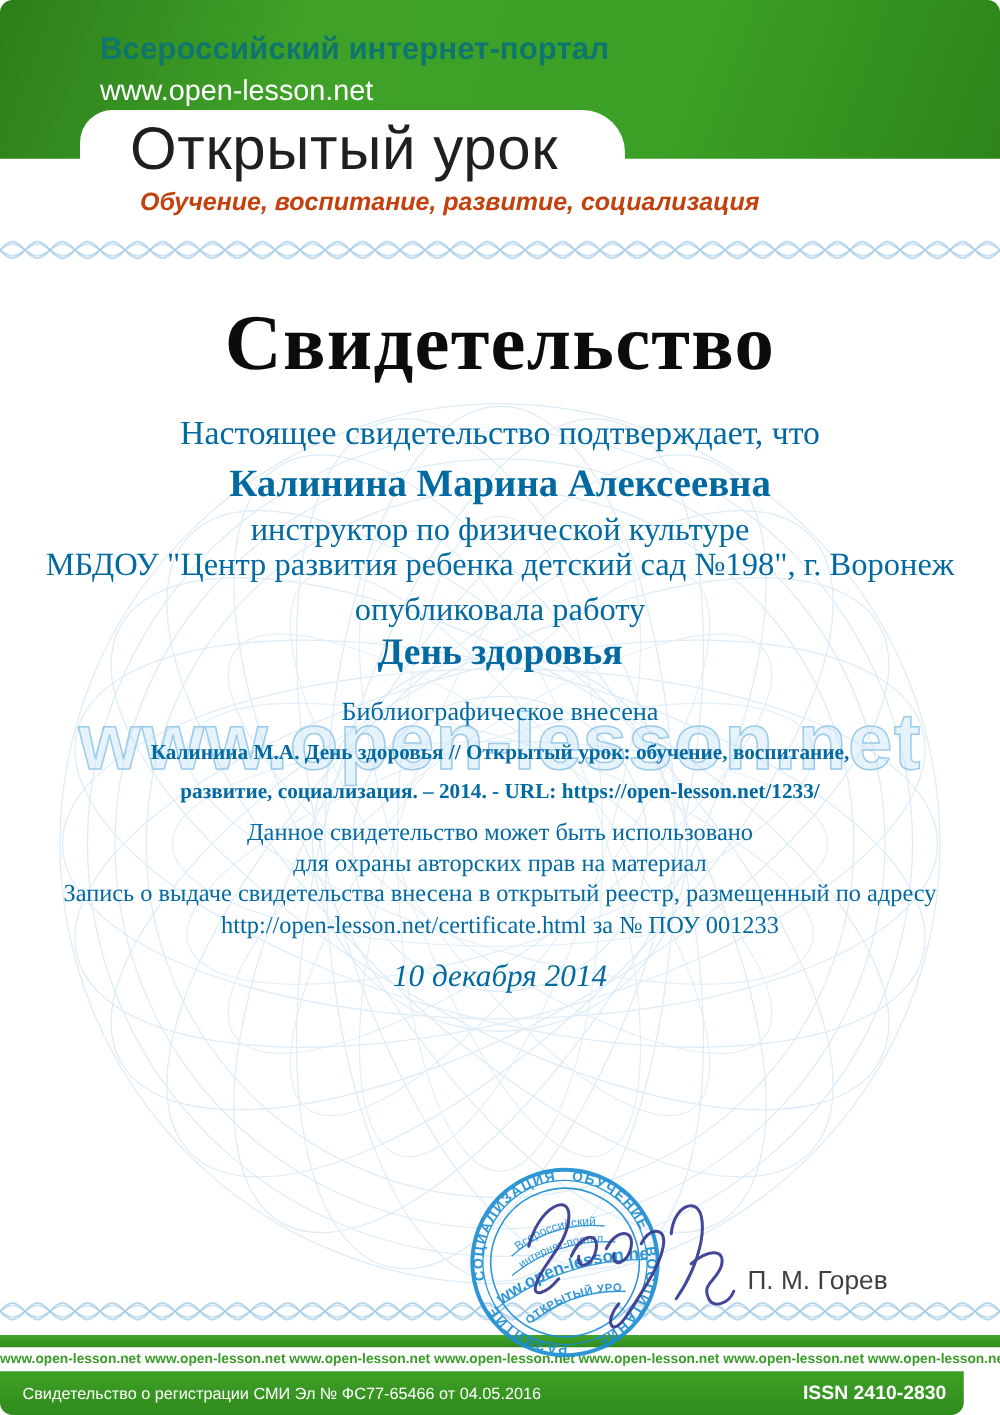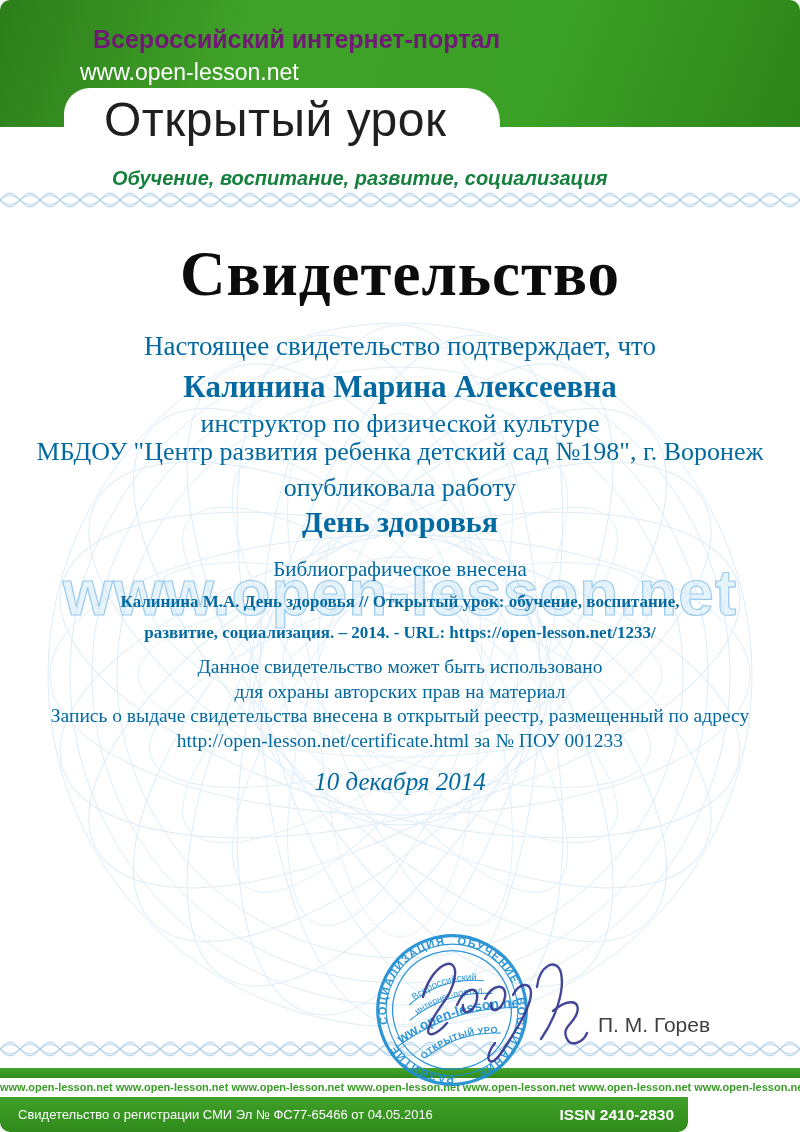--- a/index.html
+++ b/index.html
@@ -11,28 +11,28 @@
              font-family:"Liberation Sans",sans-serif;font-weight:bold;font-size:64px;
              letter-spacing:1px;color:rgba(195,224,245,0.40);
              -webkit-text-stroke:1.2px rgba(140,195,233,0.85);}
   .band{position:absolute;left:0;width:800px;height:26px;z-index:3;}
   .band-top{top:187px;}
   .band-bottom{top:1036px;}
   
   .header{position:absolute;left:0;top:0;width:800px;height:127px;z-index:5;
           background:linear-gradient(110deg,#2d7e1a 0%,#3fa128 30%,#3ba026 68%,#2e8419 100%);
           border-radius:10px 10px 0 0;}
-  .portal-label{position:absolute;left:80px;top:25px;color:#701a75;font-size:25px;font-weight:bold;margin-left:13px;}
+  .portal-label{position:absolute;left:80px;top:25px;color:#0f766e;font-size:25px;font-weight:bold;}
   .site-url{position:absolute;left:80px;top:59px;color:#fff;font-size:23px;}
   .tab{position:absolute;left:64px;top:88px;width:436px;height:40px;background:#fff;
        border-radius:26px 34px 0 0;z-index:6;}
   .brand{position:absolute;left:104px;top:92px;z-index:7;color:#1f1f1f;font-size:48px;
          font-weight:500;letter-spacing:0.5px;}
-  .tagline{position:absolute;left:112px;top:151px;z-index:7;color:#15803d;font-size:20px;
-           font-weight:bold;font-style:italic;margin-top:16px;}
+  .tagline{position:absolute;left:112px;top:151px;z-index:7;color:#c2410c;font-size:20px;
+           font-weight:bold;font-style:italic;}
   
   .ctext{position:absolute;left:0;width:100%;text-align:center;z-index:4;color:#0369a1;
          font-family:"Liberation Serif","DejaVu Serif",serif;}
   .title{top:238px;font-size:63px;font-weight:bold;letter-spacing:1px;color:#0c0c0c;}
   .confirm{top:331px;font-size:27px;}
   .recipient{top:369px;font-size:31px;font-weight:bold;}
   .position{top:409px;font-size:26px;}
   .organization{top:437px;font-size:26px;}
   .action{top:473px;font-size:26px;}
   .work{top:505px;font-size:30px;font-weight:bold;}
@@ -44,21 +44,21 @@
   .editor-label{position:absolute;left:104px;top:1013px;z-index:4;color:#3f3f3f;font-size:21px;}
   .editor-name{position:absolute;left:598px;top:1013px;z-index:4;color:#3f3f3f;font-size:21px;}
   .stamp{position:absolute;left:362px;top:920px;z-index:8;}
   .autograph{position:absolute;left:405px;top:935px;z-index:9;}
   
   .thin-bar{position:absolute;left:0;top:1068px;width:800px;height:10px;z-index:5;
             background:linear-gradient(to bottom,#45a42c,#2f8a1b);}
   .www-strip{position:absolute;left:0;top:1078px;width:800px;height:19px;z-index:5;background:#fff;
              color:#3a9c28;font-size:11px;font-weight:bold;line-height:19px;text-align:center;
              white-space:nowrap;overflow:hidden;}
-  .footer{position:absolute;left:0;top:1097px;width:688px;height:35px;z-index:5;
+  .footer{position:absolute;left:0;top:1097px;width:771px;height:35px;z-index:5;
           background:linear-gradient(to bottom,#3fa027,#2f8a1b);border-radius:0 0 10px 10px;}
   .registration{position:absolute;left:18px;top:0;line-height:35px;color:#fff;font-size:13px;}
   .issn{position:absolute;right:14px;top:0;line-height:35px;color:#fff;font-size:15.5px;font-weight:bold;}
 </style>
 </head>
 <body>
 
 <div class="page">
 
   <svg width="0" height="0" style="position:absolute">

